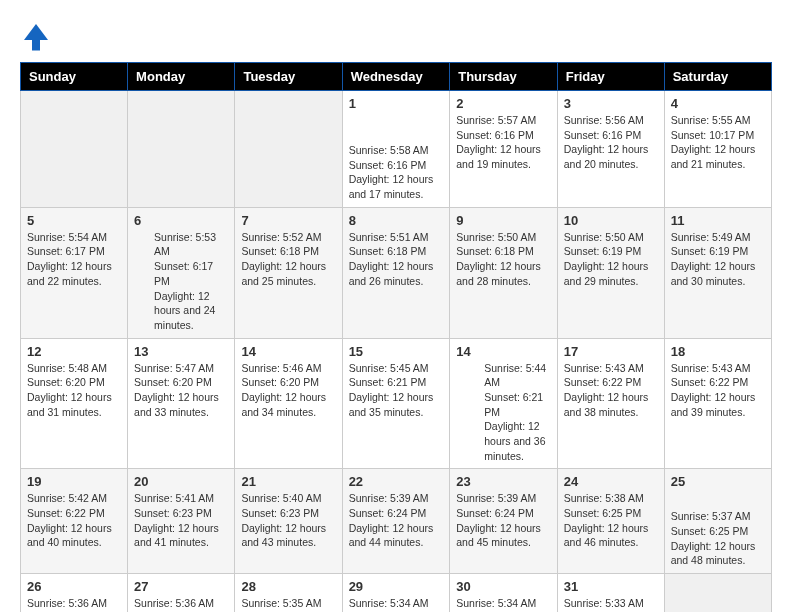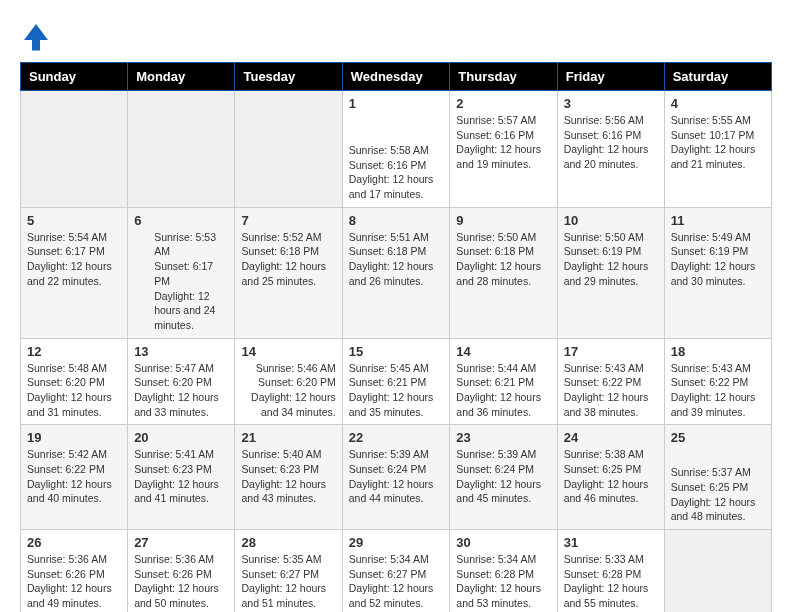--- a/index.html
+++ b/index.html
@@ -202,33 +202,33 @@
 Daylight: 12 hours and 31 minutes.</div>
         </td>
         <td>
           <span class="day-num">13</span>
           <div class="cell-info" style="white-space: pre-line;">Sunrise: 5:47 AM
 Sunset: 6:20 PM
 Daylight: 12 hours and 33 minutes.</div>
         </td>
         <td>
           <span class="day-num">14</span>
-          <div class="cell-info" style="white-space: pre-line; text-align: right;">Sunrise: 5:46 AM
+          <div class="cell-info" style="white-space: pre-line;">Sunrise: 5:46 AM
 Sunset: 6:20 PM
 Daylight: 12 hours and 34 minutes.</div>
         </td>
         <td>
           <span class="day-num">15</span>
           <div class="cell-info" style="white-space: pre-line;">Sunrise: 5:45 AM
 Sunset: 6:21 PM
 Daylight: 12 hours and 35 minutes.</div>
         </td>
         <td>
           <span class="day-num">14</span>
-          <div class="cell-info" style="white-space: pre-line;">Sunrise: 5:44 AM
+          <div class="cell-info" style="white-space: pre-line; margin-left: 28px;">Sunrise: 5:44 AM
 Sunset: 6:21 PM
 Daylight: 12 hours and 36 minutes.</div>
         </td>
         <td>
           <span class="day-num">17</span>
           <div class="cell-info" style="white-space: pre-line;">Sunrise: 5:43 AM
 Sunset: 6:22 PM
 Daylight: 12 hours and 38 minutes.</div>
         </td>
         <td>

